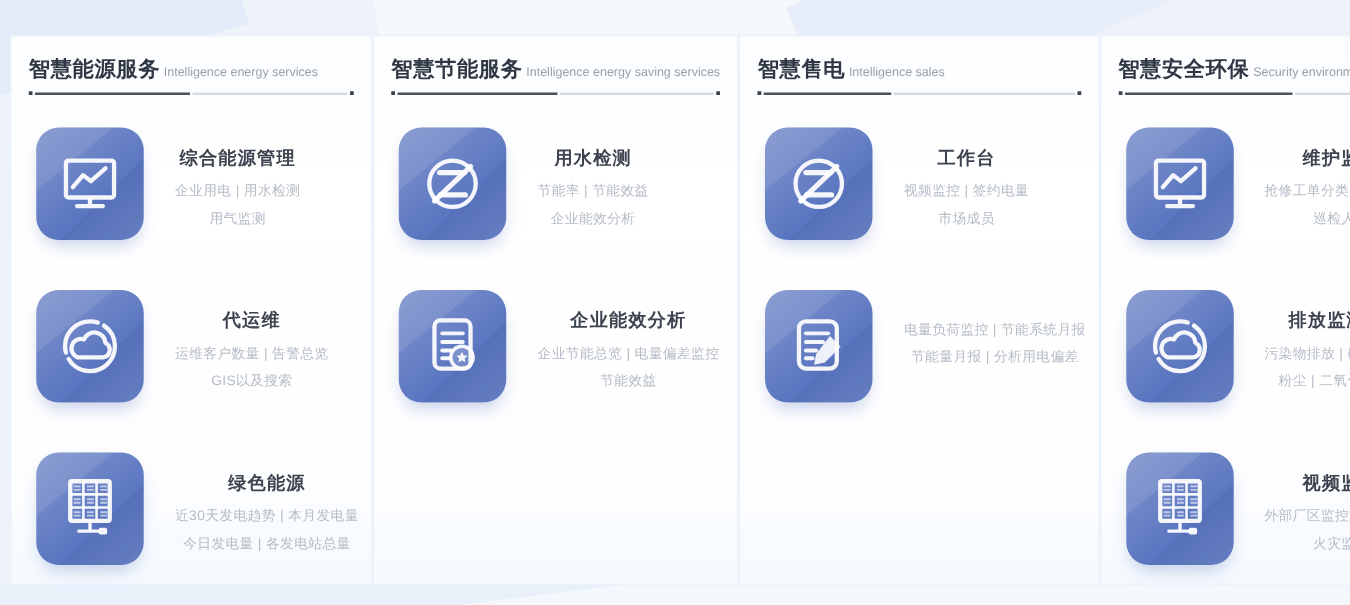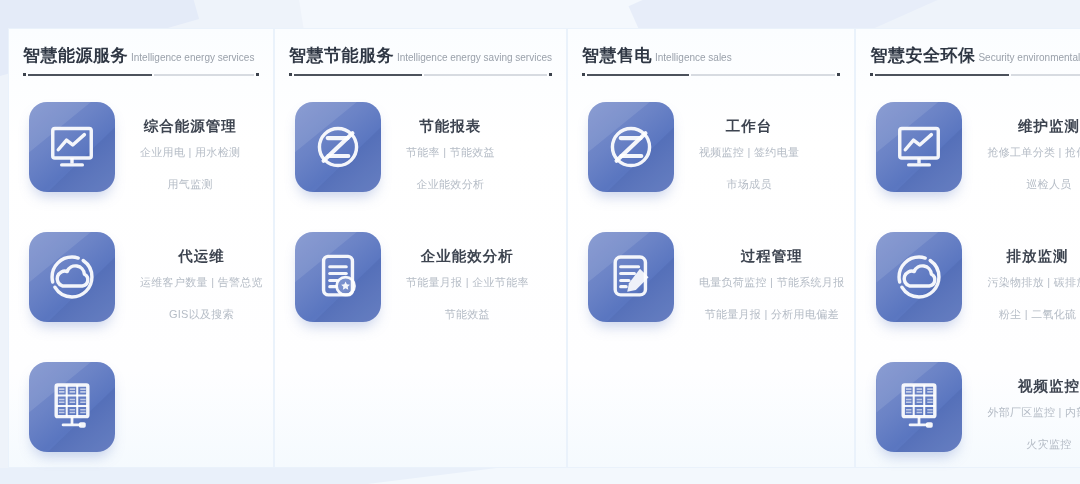--- a/index.html
+++ b/index.html
@@ -45,21 +45,21 @@
   }
   .tile::before { content:""; position:absolute; inset:0; border-radius:inherit;
     background:rgba(255,255,255,0.10); clip-path:polygon(0 0,72% 0,0 56%); }
   .tile::after { content:""; position:absolute; inset:0; border-radius:inherit;
     background:rgba(26,46,104,0.07); clip-path:polygon(100% 28%,100% 100%,22% 100%); }
   .tile svg { position:absolute; inset:0; margin:auto; width:66px; height:66px;
     color:rgba(255,255,255,0.93); z-index:2; }
   .card-text { margin-left:25px; padding-top:15px; min-width:0;text-align:center; }
   .card-title { font-size:14.5px; font-weight:bold; color:#3d4450; letter-spacing:1px; }
   .card-sub { font-size:11px; color:#b5bcc6; margin-top:9px; letter-spacing:0.3px; white-space:nowrap; }
-  .card-sub + .card-sub { margin-top:17px; }
+  .card-sub + .card-sub { margin-top:7px; }
   .defs-hidden { position:absolute; width:0; height:0; overflow:hidden; }
 </style>
 </head>
 <body>
 
 <svg class="defs-hidden" xmlns="http://www.w3.org/2000/svg" aria-hidden="true">
   <defs>
     <symbol id="i-monitor" viewBox="0 0 96 96">
       <rect x="20" y="21" width="56" height="43" rx="3" fill="none" stroke="currentColor" stroke-width="5"></rect>
       <polyline points="28,52 40,38 49,45 66,30" fill="none" stroke="currentColor" stroke-width="5" stroke-linecap="round" stroke-linejoin="round"></polyline>
@@ -147,54 +147,59 @@
         <div class="card-sub">运维客户数量 | 告警总览</div>
         <div class="card-sub">GIS以及搜索</div>
       </div>
     </div>
     <div class="card">
       <div class="tile">
         <svg>
             <use href="#i-solar"></use>
           </svg>
       </div>
+      <div class="card-text">
+        <div class="card-title">绿色能源</div>
+        <div class="card-sub">近30天发电趋势 | 本月发电量</div>
+        <div class="card-sub">今日发电量 | 各发电站总量</div>
+      </div>
     </div>
   </section>
 
   <section class="col">
     <header class="panel-header">
       <span class="zh">智慧节能服务</span><span class="en">Intelligence energy saving services</span>
       <div class="u-row">
         <span class="u-dot"></span>
         <span class="u-dark"></span>
         <span class="u-light"></span>
         <span class="u-dot"></span>
       </div>
     </header>
     <div class="card">
       <div class="tile">
         <svg>
             <use href="#i-z"></use>
           </svg>
       </div>
       <div class="card-text">
-        <div class="card-title">节能报表</div>
+        <div class="card-title">用水检测</div>
         <div class="card-sub">节能率 | 节能效益</div>
         <div class="card-sub">企业能效分析</div>
       </div>
     </div>
     <div class="card">
       <div class="tile">
         <svg>
             <use href="#i-docstar"></use>
           </svg>
       </div>
       <div class="card-text">
         <div class="card-title">企业能效分析</div>
-        <div class="card-sub">节能量月报 | 企业节能率</div>
+        <div class="card-sub">企业节能总览 | 电量偏差监控</div>
         <div class="card-sub">节能效益</div>
       </div>
     </div>
   </section>
 
   <section class="col">
     <header class="panel-header">
       <span class="zh">智慧售电</span><span class="en">Intelligence  sales</span>
       <div class="u-row">
         <span class="u-dot"></span>
@@ -215,21 +220,20 @@
         <div class="card-sub">市场成员</div>
       </div>
     </div>
     <div class="card">
       <div class="tile">
         <svg>
             <use href="#i-docpencil"></use>
           </svg>
       </div>
       <div class="card-text">
-        <div class="card-title">过程管理</div>
         <div class="card-sub">电量负荷监控 | 节能系统月报</div>
         <div class="card-sub">节能量月报 | 分析用电偏差</div>
       </div>
     </div>
   </section>
 
   <section class="col">
     <header class="panel-header">
       <span class="zh">智慧安全环保</span><span class="en">Security environmental protection</span>
       <div class="u-row">

